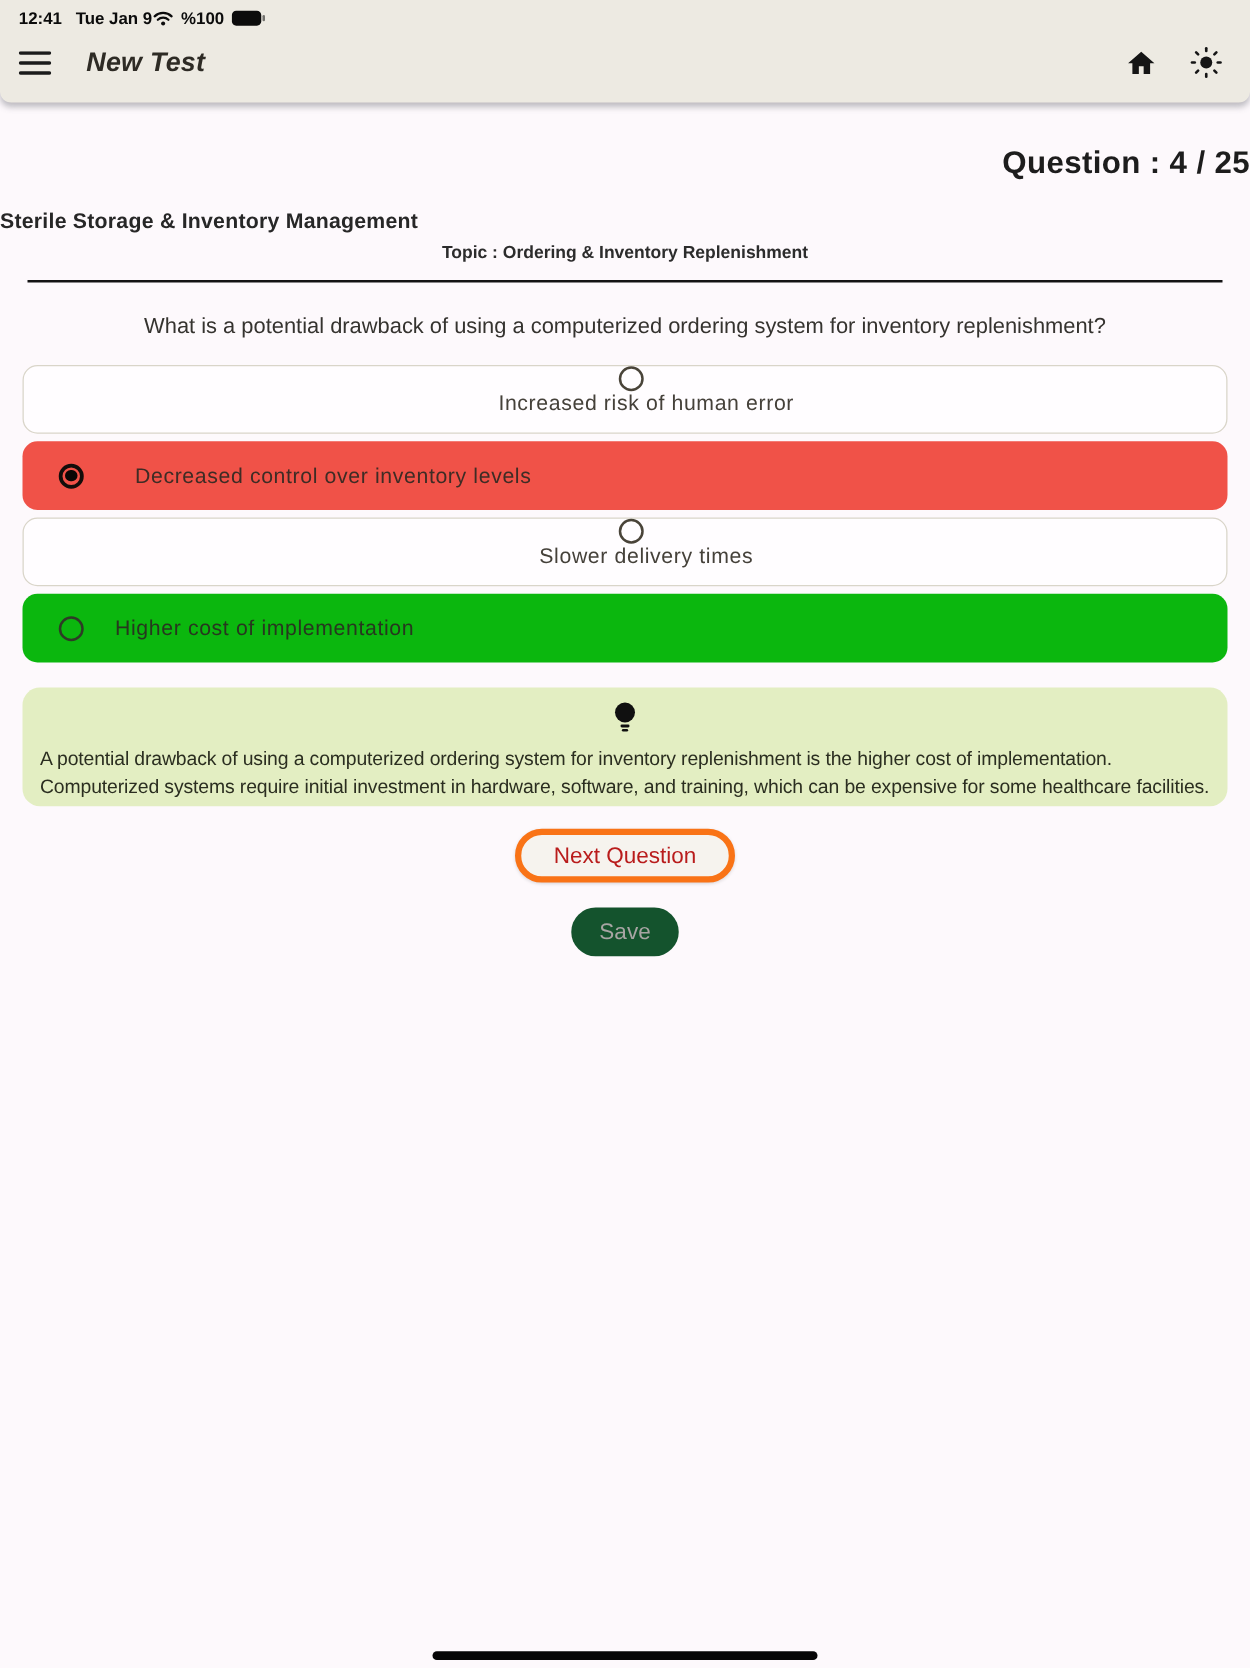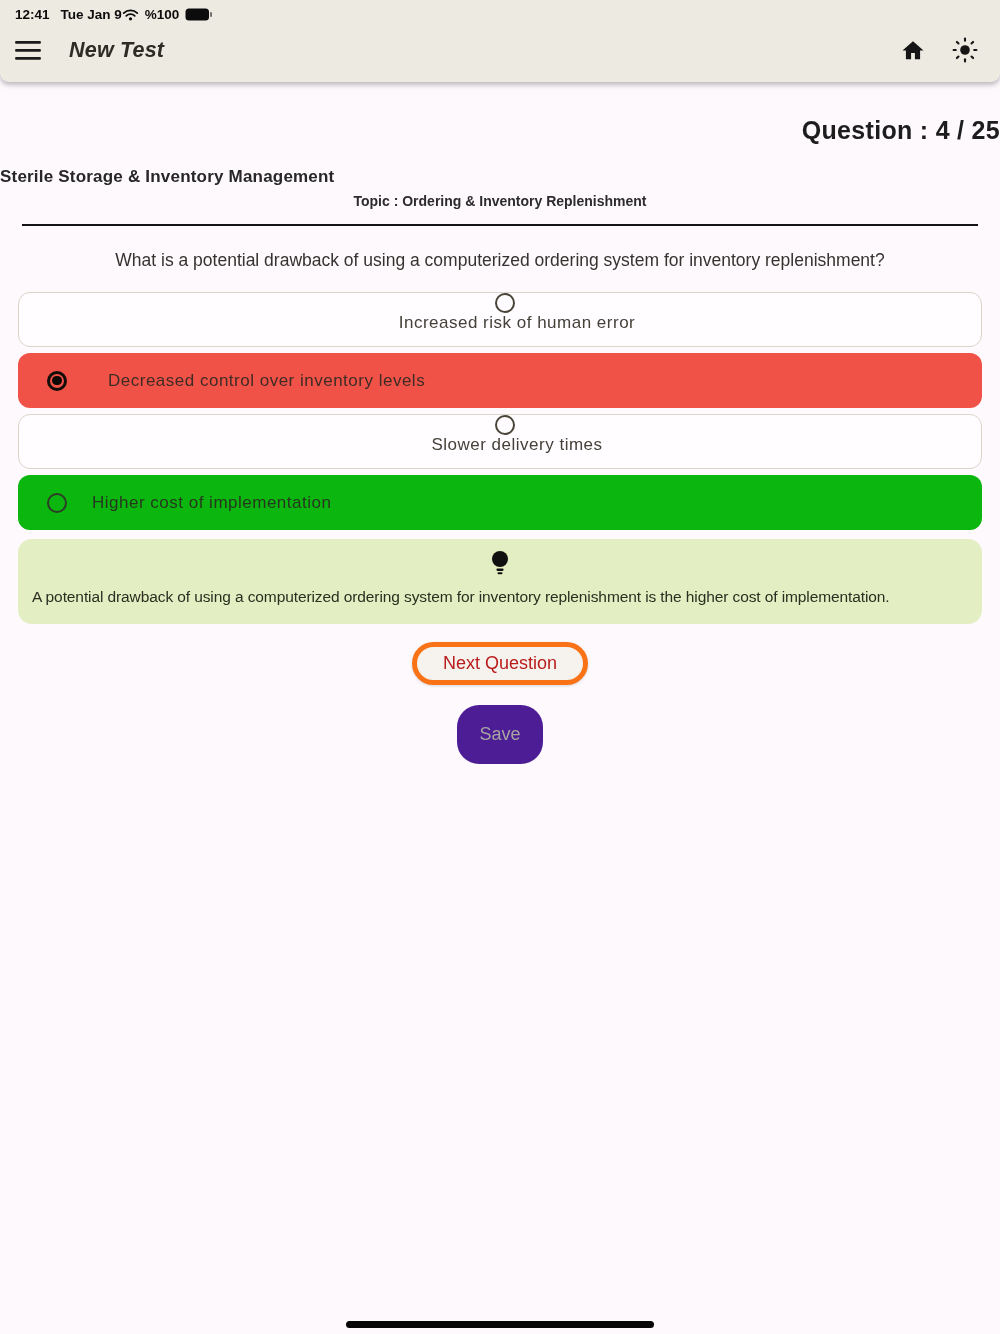--- a/index.html
+++ b/index.html
@@ -133,24 +133,24 @@
     font-size: 17px;
     font-weight: 500;
     letter-spacing: 0.5px;
     color: #45413a;
   }
   .state-wrong .option-label   { color: #3e2c25; }
   .state-correct .option-label { color: #27371f; }
 
   
   .explanation {
-    margin: 9px 18px 0;
+    margin: 20px 18px 0;
     background: var(--explanation-bg, #e3eec2);
     border-radius: 14px;
-    padding: 11px 14px 16px;
+    padding: 11px 14px 4px;
   }
   .bulb-wrap { display: flex; justify-content: center; }
   .exp-text {
     margin-top: 9px;
     font-size: 15.5px;
     font-weight: 500;
     line-height: 22px;
     color: #2b2e20;
     letter-spacing: -0.1px;
   }
@@ -167,24 +167,24 @@
     box-shadow: 0 1px 3px rgba(0,0,0,0.15);
     font-family: "Liberation Sans", sans-serif;
     font-size: 18px;
     font-weight: 500;
     color: #b91c1c;
     cursor: pointer;
   }
   .btn-save {
     display: block;
     margin: 20px auto 0;
-    height: 59px;
+    height: 39px;
     padding: 0 22px;
     border-radius: 22px;
-    background: #4c1d95;
+    background: #14532d;
     border: none;
     font-family: "Liberation Sans", sans-serif;
     font-size: 18px;
     font-weight: 500;
     color: #a7a5a3;
     cursor: default;
   }
 
   
   .home-indicator {
@@ -289,19 +289,20 @@
 
   <div class="explanation">
     <div class="bulb-wrap">
       <svg width="18" height="27" viewBox="0 0 18 27">
         <circle cx="9" cy="9" r="8" fill="#101010"></circle>
         <rect x="5.4" y="18.6" width="7.2" height="2.3" rx="1.1" fill="#101010"></rect>
         <rect x="6.5" y="22.2" width="5" height="2" rx="1" fill="#101010"></rect>
       </svg>
     </div>
     <div class="exp-text">A potential drawback of using a computerized ordering system for inventory replenishment is the higher cost of implementation.</div>
+    <div class="exp-text" style="margin-top:0;">Computerized systems require initial investment in hardware, software, and training, which can be expensive for some healthcare facilities.</div>
   </div>
 
   <button class="btn-next">Next Question</button>
   <button class="btn-save" aria-disabled="true">Save</button>
 
   <div class="home-indicator"></div>
 </div>
 
 </body></html>

